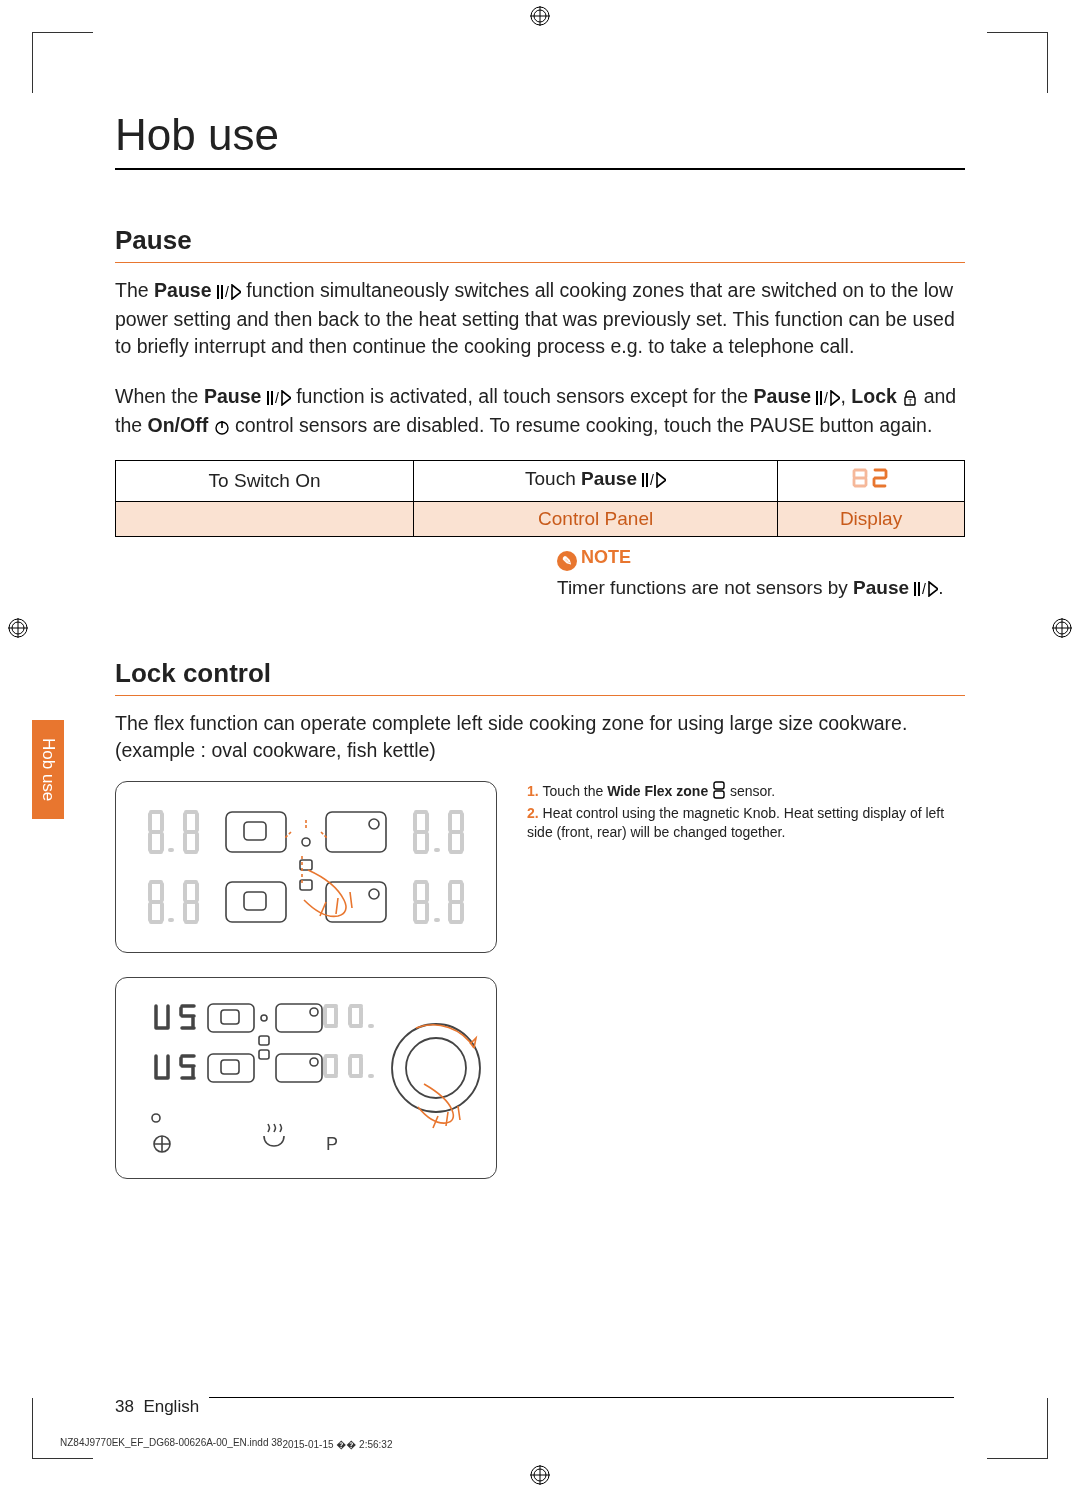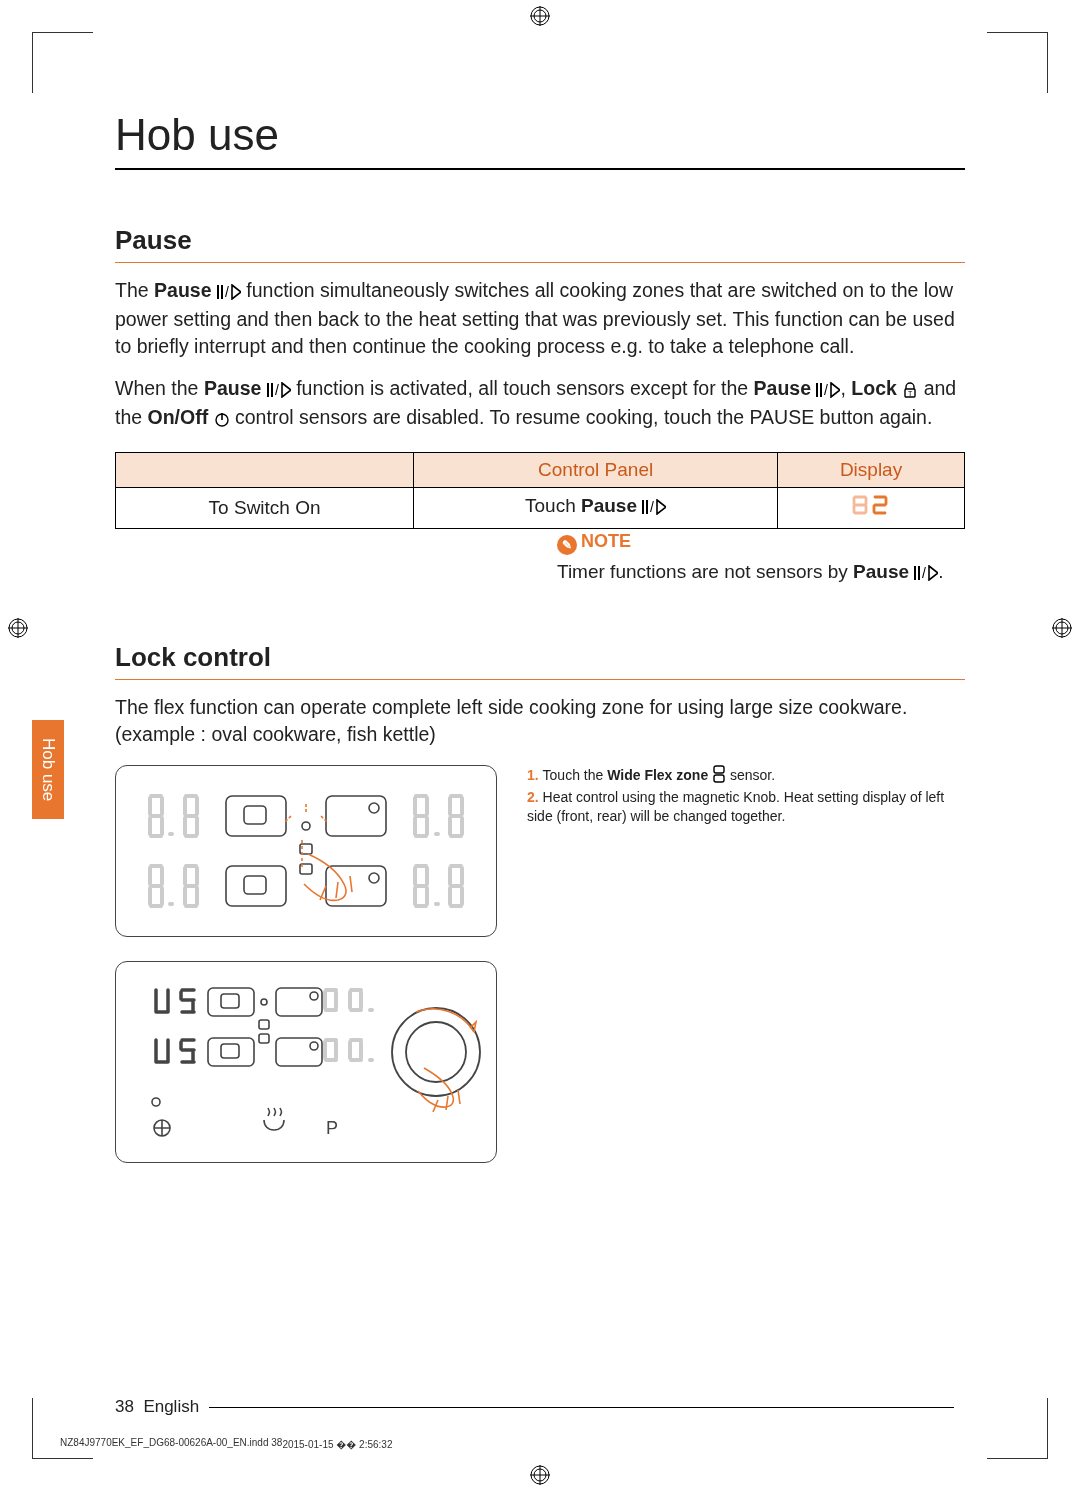--- a/index.html
+++ b/index.html
@@ -16,31 +16,31 @@
 .rule{border-top:2px solid #000}
 h2{font-size:26px;margin:55px 0 0 0;font-weight:700}
 .h2rule{border-top:1px solid #e8762f;margin:6px 0 14px 0}
 .body{font-size:19.5px;line-height:1.35}
 .body b{font-weight:700}
 .pauseicon,.lockicon,.powericon,.flexicon{display:inline-block;vertical-align:-3px}
 table{border-collapse:collapse;width:100%;margin:18px 0 0 0;font-size:19px}
 th,td{border:1px solid #000;padding:6px 10px;text-align:center}
 th{background:#fae2d2;font-weight:400;color:#c85a1a}
 .seg82{color:#e8762f;font-family:'Courier New',monospace;letter-spacing:-2px}
-.note-wrap{margin:2px 0 0 0;padding-left:442px}
+.note-wrap{margin:10px 0 0 0;padding-left:442px}
 .note-hd{color:#e8762f;font-weight:700;font-size:18px}
 .note-hd .nicon{display:inline-flex;width:20px;height:20px;border-radius:50%;background:#e8762f;color:#fff;align-items:center;justify-content:center;font-size:12px;margin-right:4px;vertical-align:-2px}
 .note-txt{font-size:19px;line-height:1.35;margin-top:4px}
 .tab{position:absolute;left:32px;top:720px;background:#e8762f;color:#fff;writing-mode:vertical-rl;padding:18px 6px;font-size:17px;text-align:center}
 .flex-row{display:flex;gap:30px;margin-top:18px}
 .illus{border:1px solid #444;border-radius:12px;width:380px;height:170px;display:flex;align-items:center;justify-content:center;color:#bbb;font-size:13px}
 .illus2{border:1px solid #444;border-radius:12px;width:380px;height:200px;display:flex;align-items:center;justify-content:center;color:#bbb;font-size:13px;margin-top:24px}
 .step{font-size:14px;line-height:1.35;flex:1}
 .step .num{color:#e8762f;font-weight:700}
-.footer{position:absolute;bottom:74px;left:115px;right:126px;display:flex;align-items:center;font-size:17px}
+.footer{position:absolute;bottom:74px;left:115px;right:126px;display:flex;align-items:flex-start;font-size:17px}
 .footer .ln{flex:1;border-top:1px solid #000;margin-left:10px}
 .meta{position:absolute;bottom:40px;left:60px;right:40px;display:flex;font-size:10px;color:#333}
 </style>
 </head>
 <body>
 
 <div class="page">
 <div class="crop-tl"></div>
 <div class="crop-tr"></div>
 <div class="crop-bl"></div>
@@ -74,21 +74,21 @@
 <h2>Pause</h2>
 <div class="h2rule"></div>
 
 <div class="body">
 <span>The </span><b>Pause</b> <span class="pauseicon"><svg width="24" height="16">
           <path d="M1 1v14M5 1v14" stroke="#000" stroke-width="2"></path>
           <text x="8" y="13" font-size="14">/</text>
           <path d="M15 1l9 7-9 7z" fill="none" stroke="#000" stroke-width="1.6"></path>
         </svg></span><span> function simultaneously switches all cooking zones that are switched on to the low power setting and then back to the heat setting that was previously set. This function can be used to briefly interrupt and then continue the cooking process e.g. to take a telephone call.</span>
 </div>
-<div class="body" style="margin-top:16px">
+<div class="body" style="margin-top:24px">
 <span>When the </span><b>Pause</b> <span class="pauseicon"><svg width="24" height="16">
           <path d="M1 1v14M5 1v14" stroke="#000" stroke-width="2"></path>
           <text x="8" y="13" font-size="14">/</text>
           <path d="M15 1l9 7-9 7z" fill="none" stroke="#000" stroke-width="1.6"></path>
         </svg></span><span> function is activated, all touch sensors except for the </span><b>Pause</b> <span class="pauseicon"><svg width="24" height="16">
           <path d="M1 1v14M5 1v14" stroke="#000" stroke-width="2"></path>
           <text x="8" y="13" font-size="14">/</text>
           <path d="M15 1l9 7-9 7z" fill="none" stroke="#000" stroke-width="1.6"></path>
         </svg></span><span>, </span><b>Lock</b> <span class="lockicon"><svg width="16" height="16">
           <path d="M4 7V5a4 4 0 018 0v2" fill="none" stroke="#000" stroke-width="1.4"></path>
@@ -96,40 +96,40 @@
           <text x="6" y="14" font-size="7">T</text>
         </svg></span><span> and the </span><b>On/Off</b> <span class="powericon"><svg width="16" height="16">
           <circle cx="8" cy="9" r="6" fill="none" stroke="#000" stroke-width="1.4"></circle>
           <path d="M8 2v7" stroke="#000" stroke-width="1.6"></path>
         </svg></span><span> control sensors are disabled. To resume cooking, touch the PAUSE button again.</span>
 </div>
 
 <table>
 <tbody>
         <tr>
-          <th></th>
-          <th>Control Panel</th>
-          <th>Display</th>
-        </tr>
-<tr>
 <td>To Switch On</td>
 <td><span>Touch </span><b>Pause</b> <span class="pauseicon"><svg width="24" height="16">
                 <path d="M1 1v14M5 1v14" stroke="#000" stroke-width="2"></path>
                 <text x="8" y="13" font-size="14">/</text>
                 <path d="M15 1l9 7-9 7z" fill="none" stroke="#000" stroke-width="1.6"></path>
               </svg></span></td>
 <td><span class="seg82"><svg width="40" height="22">
                 <g fill="none" stroke="#f5b89a" stroke-width="2.8" stroke-linecap="round">
                   <path d="M4 3h10M4 11h10M4 19h10M3 4v6M15 4v6M3 12v6M15 12v6"></path>
                 </g>
                 <g fill="none" stroke="#e8762f" stroke-width="2.8" stroke-linecap="round">
                   <path d="M24 3h10M24 11h10M24 19h10M35 4v6M23 12v6"></path>
                 </g>
               </svg></span></td>
 </tr>
+<tr>
+          <th></th>
+          <th>Control Panel</th>
+          <th>Display</th>
+        </tr>
 </tbody>
     </table>
 
 <div class="note-wrap">
 <div class="note-hd"><span class="nicon">✎</span><span>NOTE</span></div>
 <div class="note-txt"><span>Timer functions are not sensors by </span><b>Pause</b> <span class="pauseicon"><svg width="24" height="16">
             <path d="M1 1v14M5 1v14" stroke="#000" stroke-width="2"></path>
             <text x="8" y="13" font-size="14">/</text>
             <path d="M15 1l9 7-9 7z" fill="none" stroke="#000" stroke-width="1.6"></path>
           </svg></span><span>.</span></div>

